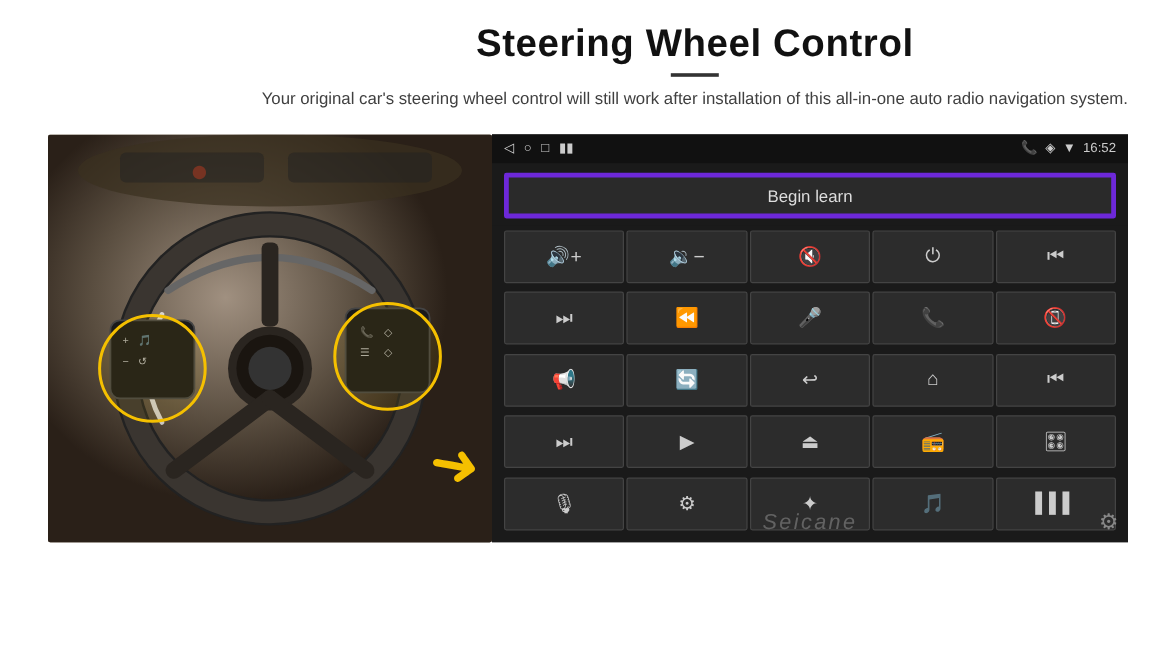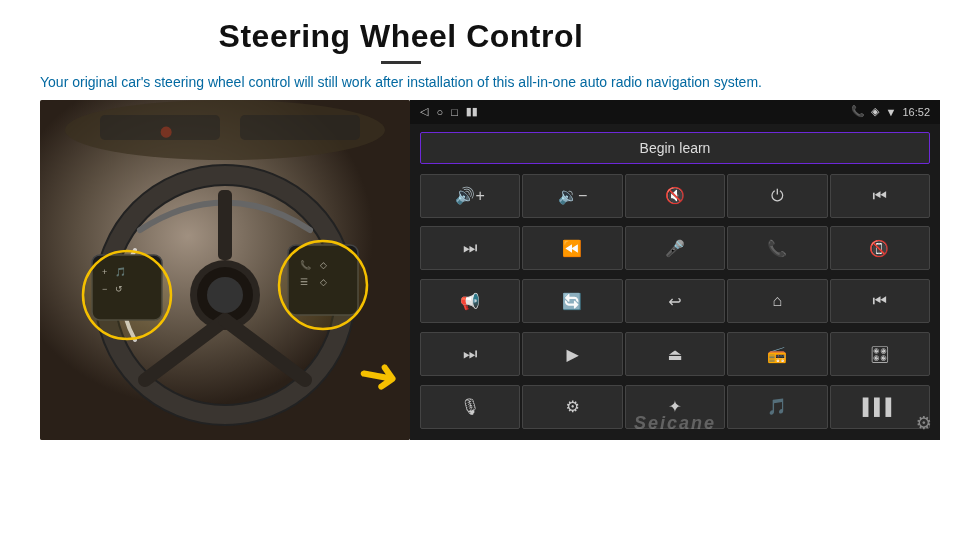--- a/index.html
+++ b/index.html
@@ -9,21 +9,21 @@
       font-family: Arial, sans-serif;
       background: #fff;
       overflow: hidden;
     }
 
     .page-container {
       width: 980px;
       height: 548px;
       display: flex;
       flex-direction: column;
-      align-items: flex-start;
+      align-items: flex-end;
       padding: 18px 40px 0;
     }
 
     .title-section {
       text-align: center;
       margin-bottom: 6px;
     }
 
     .main-title {
       font-size: 32px;
@@ -34,24 +34,25 @@
 
     .title-divider {
       width: 40px;
       height: 3px;
       background: #333;
       margin: 6px auto 8px;
     }
 
     .subtitle {
       font-size: 14px;
-      color: #0369a1;
+      color: #404040;
       text-align: center;
       max-width: 760px;
       line-height: 1.55;
+      margin-bottom: 12px;
     }
 
     .content-row {
       display: flex;
       width: 100%;
       gap: 0;
       height: 340px;
     }
 
     
@@ -102,21 +103,21 @@
 
     
     .begin-learn-row {
       padding: 8px 10px 6px;
       background: #1a1a1a;
     }
 
     .begin-learn-btn {
       width: 100%;
       background: #2a2a2a;
-      border: 1px solid #6d28d9;
+      border: 4px solid #6d28d9;
       color: #ddd;
       font-size: 14px;
       padding: 7px 0;
       text-align: center;
       cursor: pointer;
       border-radius: 2px;
     }
 
     
     .controls-grid {
@@ -142,21 +143,21 @@
 
     
     .watermark {
       position: absolute;
       bottom: 6px;
       left: 50%;
       transform: translateX(-50%);
       color: rgba(200,200,200,0.35);
       font-size: 18px;
       font-style: italic;
-      font-weight: bold;
+      font-weight: normal;
       letter-spacing: 2px;
       pointer-events: none;
       white-space: nowrap;
     }
 
     
     .gear-corner {
       position: absolute;
       bottom: 6px;
       right: 8px;

